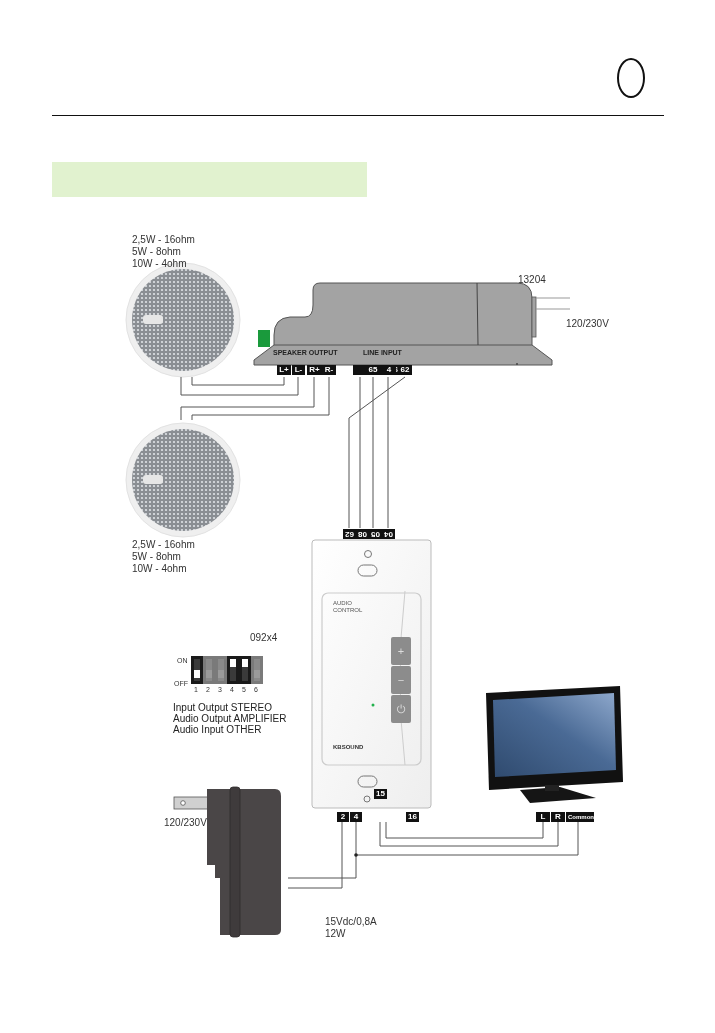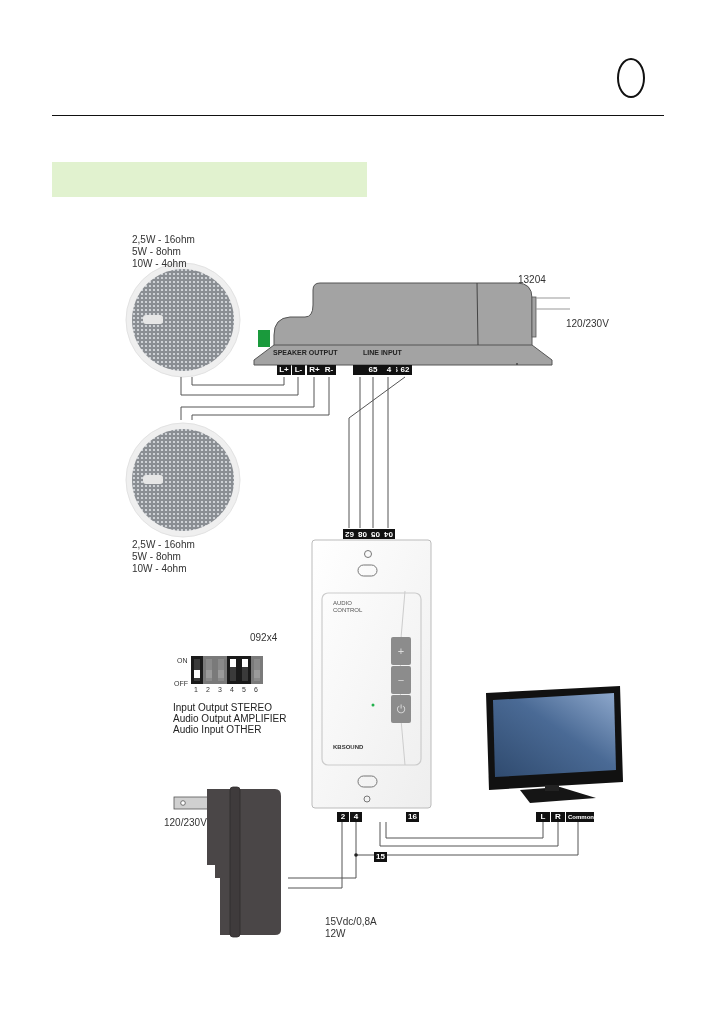--- a/index.html
+++ b/index.html
@@ -152,21 +152,21 @@
   <div>AUDIO</div>
   <div>CONTROL</div>
 </div>
 <div class="abs" style="left:333px; top:744px; font-size:6px; font-weight:bold; color:#333;">KBSOUND</div>
 <div class="btn" style="left:391px; top:637px;">+</div>
 <div class="btn" style="left:391px; top:666px;">−</div>
 <div class="btn" style="left:391px; top:695px;">⏻</div>
 
 <div class="tag" style="left:337px; top:812px; width:8px;">2</div>
 <div class="tag" style="left:350px; top:812px; width:8px;">4</div>
-<div class="tag" style="left:374px; top:852px; width:9px;">15</div>
+<div class="tag" style="left:374px; top:789px; width:9px;">15</div>
 <div class="tag" style="left:386px; top:812px; width:9px;margin-left:20px;">16</div>
 
 <div class="tag" style="left:536px; top:812px; width:10px;">L</div>
 <div class="tag" style="left:551px; top:812px; width:10px;">R</div>
 <div class="tag" style="left:566px; top:812px; width:24px; font-size:6px;">Common</div>
 
 <div class="abs lbl" style="left:250px; top:616px;margin-top:16px;">092x4</div>
 <div class="abs" style="left:160px; top:654px; width:130px; height:60px;">
   <div class="abs dip-label" style="left:17px; top:3px; font-size:7px;">ON</div>
   <div class="abs dip-label" style="left:14px; top:26px; font-size:7px;">OFF</div>

